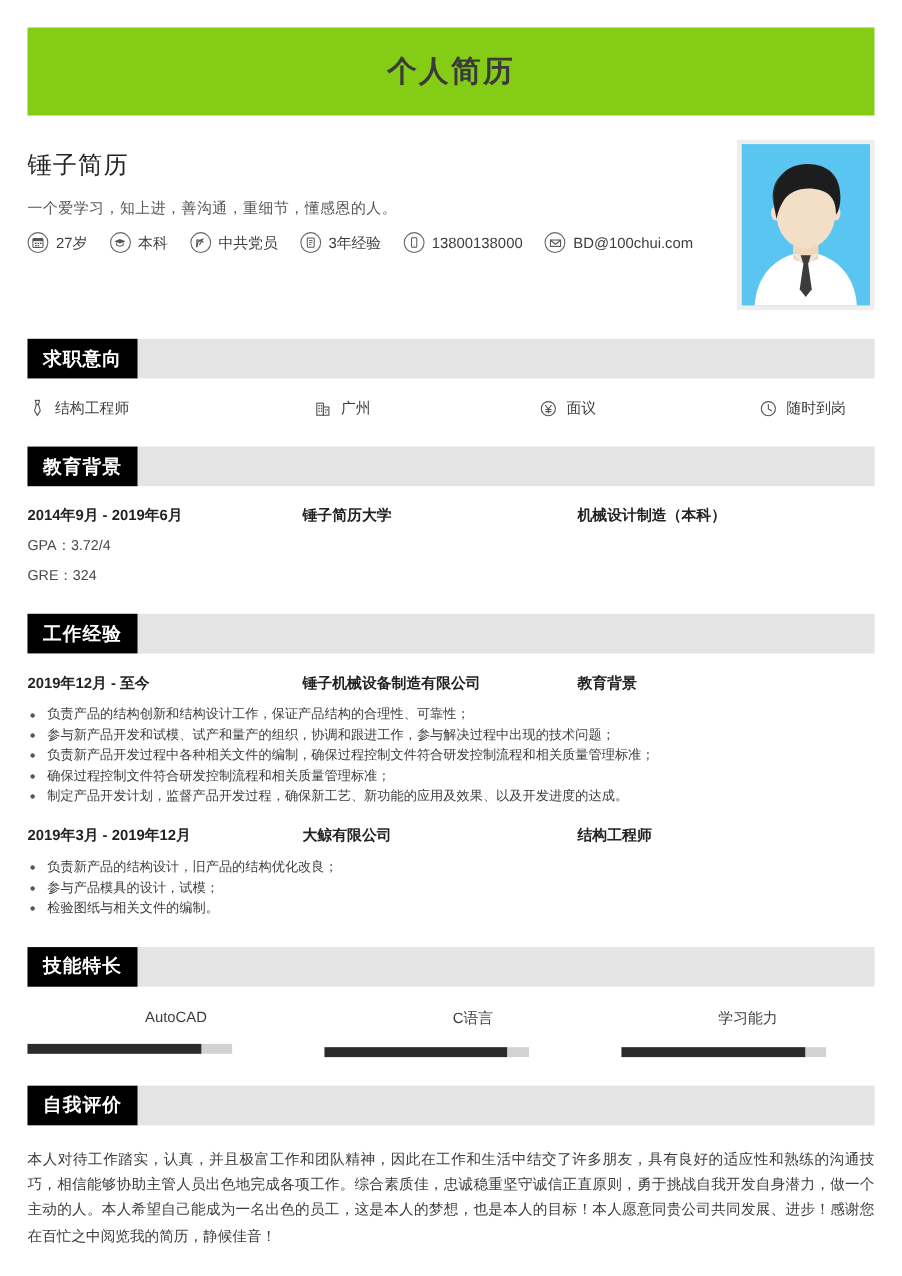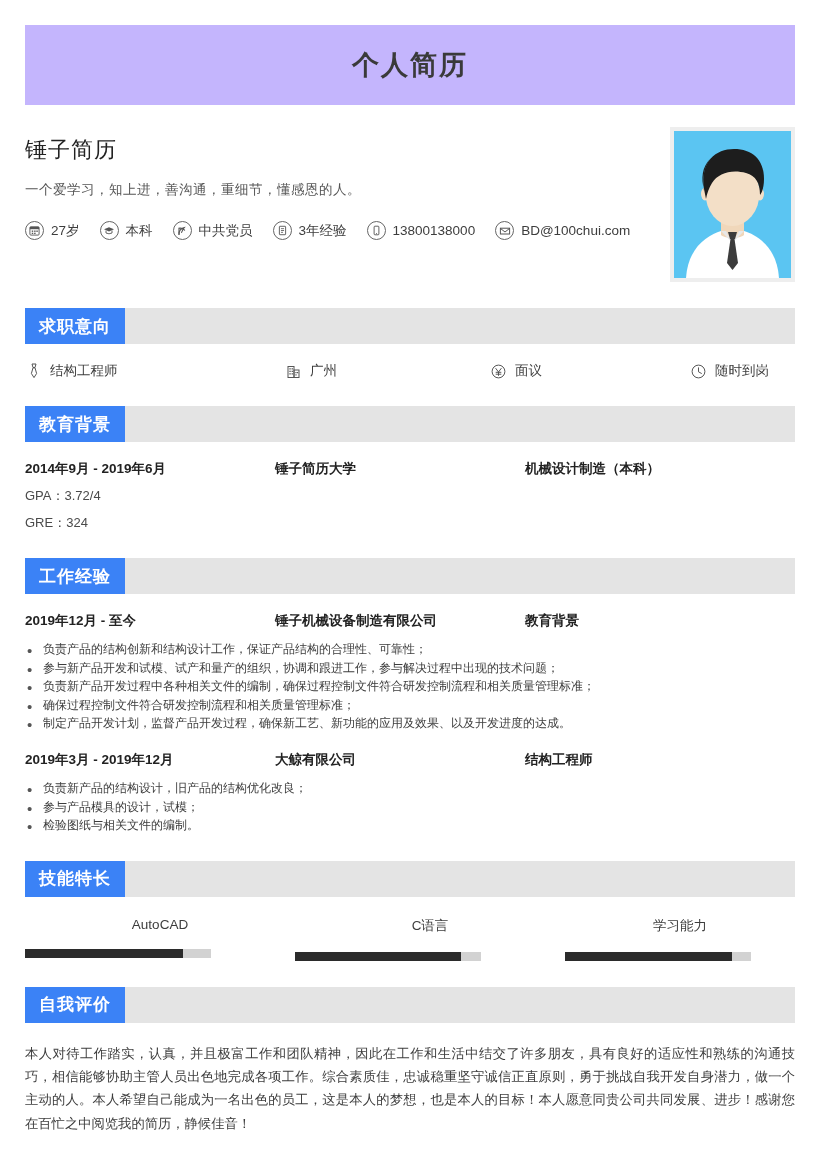--- a/index.html
+++ b/index.html
@@ -7,35 +7,35 @@
     width: 820px; height: 1160px;
     background: #ffffff;
     font-family: "Liberation Sans", "DejaVu Sans", sans-serif;
     color: #333333;
     overflow: hidden;
   }
   .page { position: relative; width: 820px; height: 1160px; padding: 0 25px; }
 
   
   .title-band {
-    background: #c4b5fd;
+    background: #84cc16;
     height: 80px;
     margin-top: 25px;
     display: flex; align-items: center; justify-content: center;
   }
   .title-band .title {
     font-size: 27px; font-weight: bold; color: #3a3a3a; letter-spacing: 2px;
   }
 
   
   .profile { display: flex; margin-top: 22px; }
   .profile-left { flex: 1; padding-top: 8px; }
   .name { font-size: 22px; color: #222; font-weight: normal; letter-spacing: 1px; }
   .tagline { font-size: 13.5px; color: #555; margin-top: 16px; letter-spacing: .5px; }
-  .meta-row { display: flex; align-items: center; margin-top: 22px; flex-wrap: nowrap; }
+  .meta-row { display: flex; align-items: center; margin-top: 12px; flex-wrap: nowrap; }
   .meta-item { display: flex; align-items: center; margin-right: 20px; white-space: nowrap; }
   .meta-item:last-child { margin-right: 0; }
   .meta-text { font-size: 13.5px; color: #3d3d3d; margin-left: 7px; }
   .ico-circle {
     width: 19px; height: 19px; border: 1px solid #666; border-radius: 50%;
     display: flex; align-items: center; justify-content: center; flex: 0 0 auto;
   }
   .ico-circle svg { display: block; }
 
   
@@ -44,21 +44,21 @@
     flex: 0 0 auto; margin-left: 18px;
   }
   .avatar { width: 117px; height: 147px; overflow: hidden; }
 
   
   .section-bar {
     background: #e4e4e4; height: 36px; display: flex; align-items: stretch;
     margin-top: 26px;
   }
   .section-tag {
-    background: #3b82f6; color: #ffffff; font-size: 17px; font-weight: bold;
+    background: #000000; color: #ffffff; font-size: 17px; font-weight: bold;
     padding: 0 14px; display: flex; align-items: center; letter-spacing: 1px;
   }
 
   
   .intent-row { display: flex; margin-top: 18px; }
   .intent-item { display: flex; align-items: center; }
   .intent-item:nth-child(1) { width: 260px; }
   .intent-item:nth-child(2) { width: 205px; }
   .intent-item:nth-child(3) { width: 200px; }
   .intent-text { font-size: 13.5px; color: #3d3d3d; margin-left: 8px; }

